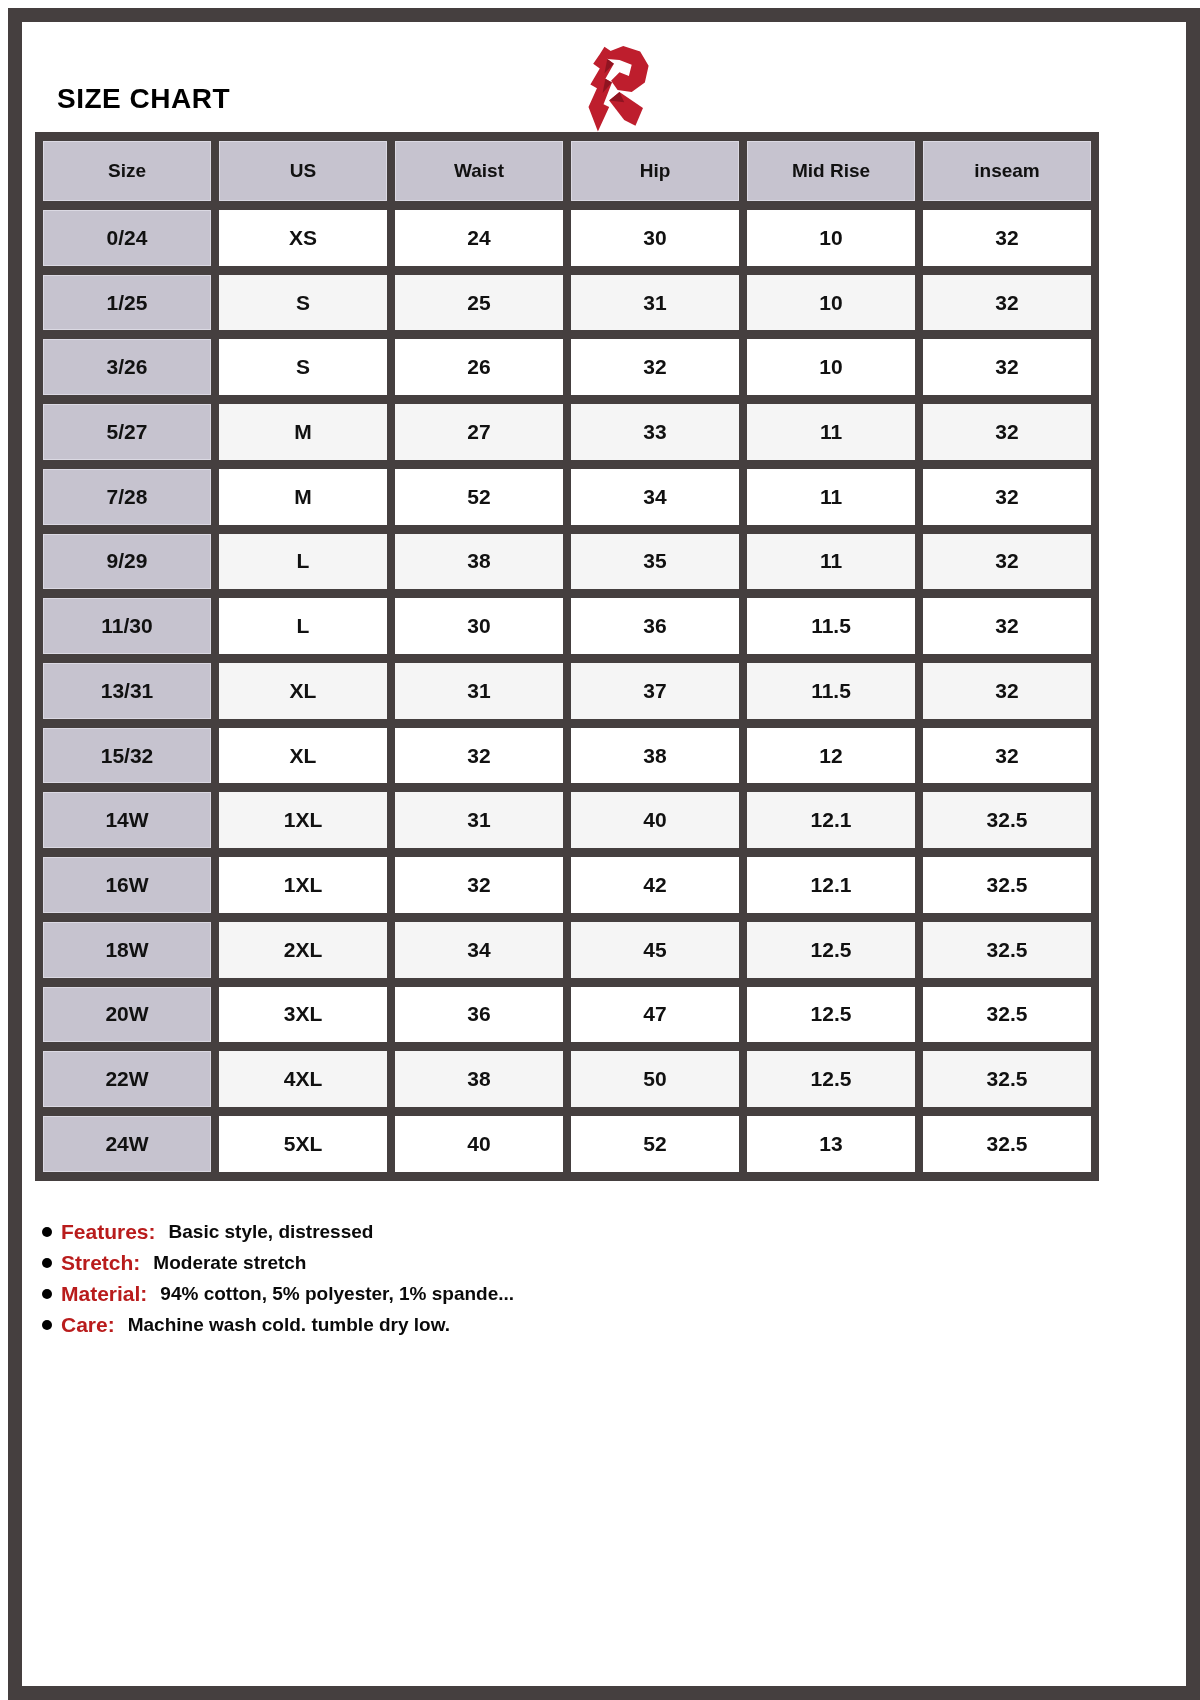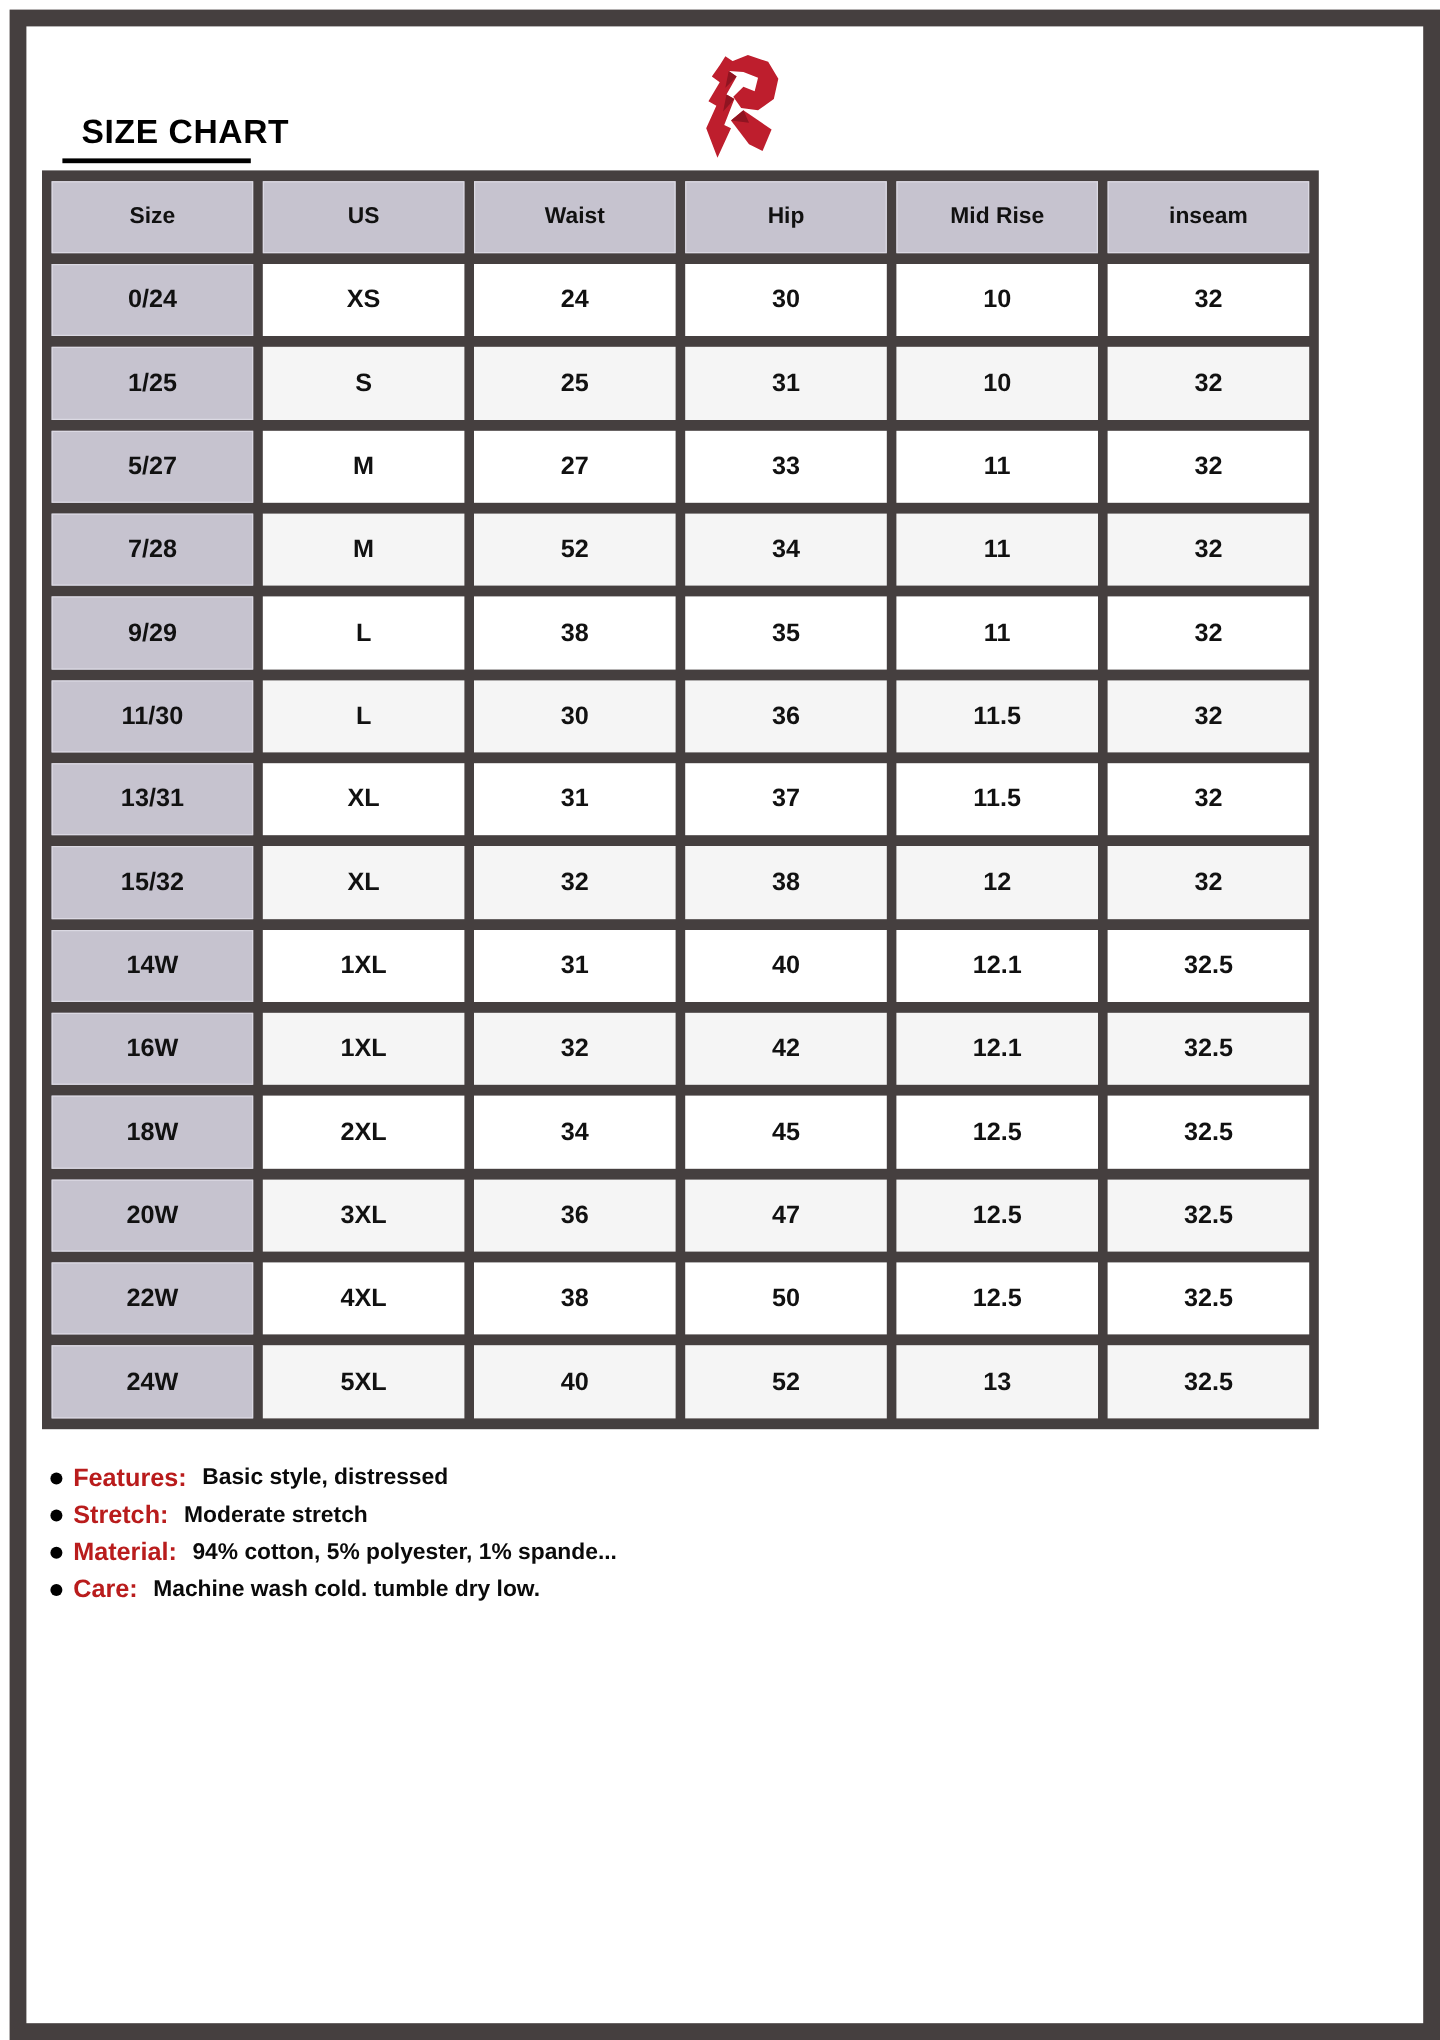--- a/index.html
+++ b/index.html
@@ -10,21 +10,21 @@
     --header-cell:#C6C3CF;--row-alt:#F5F5F5;
   }
   .frame{
     position:absolute;left:8px;top:8px;right:0;bottom:0;
     border:14px solid var(--frame,#453F3F);background:#ffffff;box-sizing:border-box;
   }
   .frame-inner{position:relative;width:100%;height:100%;}
 
   
   .page-title{
-    position:absolute;left:30px;top:56px;margin:16px;
+    position:absolute;left:30px;top:56px;margin:5px;
     font-size:28px;font-weight:bold;letter-spacing:0.5px;color:#000;
   }
   .title-underline{
     position:absolute;left:30px;top:110px;width:157px;height:4px;background:#000;
   }
 
   
   .brand{
     position:absolute;left:50%;top:16px;transform:translateX(-50%);
     width:260px;text-align:left;
@@ -32,21 +32,21 @@
   .brand svg{display:block;margin:6px auto 0 auto;}
   .lr{fill:var(--brand-red,#BE1E2D);}
   .lrd{fill:var(--brand-red-dark,#8F1421);}
   .brand-name{
     margin-top:2px;font-family:"DejaVu Serif", serif;font-weight:bold;
     font-size:26px;letter-spacing:6px;color:var(--brand-red,#BE1E2D);
   }
 
   
   .size-table{
-    position:absolute;left:13px;top:120px;width:1064px;height:1049px;
+    position:absolute;left:13px;top:110px;width:1064px;height:1049px;
     background:var(--frame,#453F3F);
   }
   .size-table table{
     width:100%;height:100%;border-collapse:separate;border-spacing:8px 9px;
     table-layout:fixed;
   }
   .size-table th,.size-table td{
     text-align:center;vertical-align:middle;padding:0;
   }
   .size-table th{
@@ -119,20 +119,28 @@
             </tr>
             <tr>
               <td>1/25</td>
               <td>S</td>
               <td>25</td>
               <td>31</td>
               <td>10</td>
               <td>32</td>
             </tr>
             <tr>
+              <td>3/26</td>
+              <td>S</td>
+              <td>26</td>
+              <td>32</td>
+              <td>10</td>
+              <td>32</td>
+            </tr>
+            <tr>
               <td>5/27</td>
               <td>M</td>
               <td>27</td>
               <td>33</td>
               <td>11</td>
               <td>32</td>
             </tr>
             <tr>
               <td>7/28</td>
               <td>M</td>

